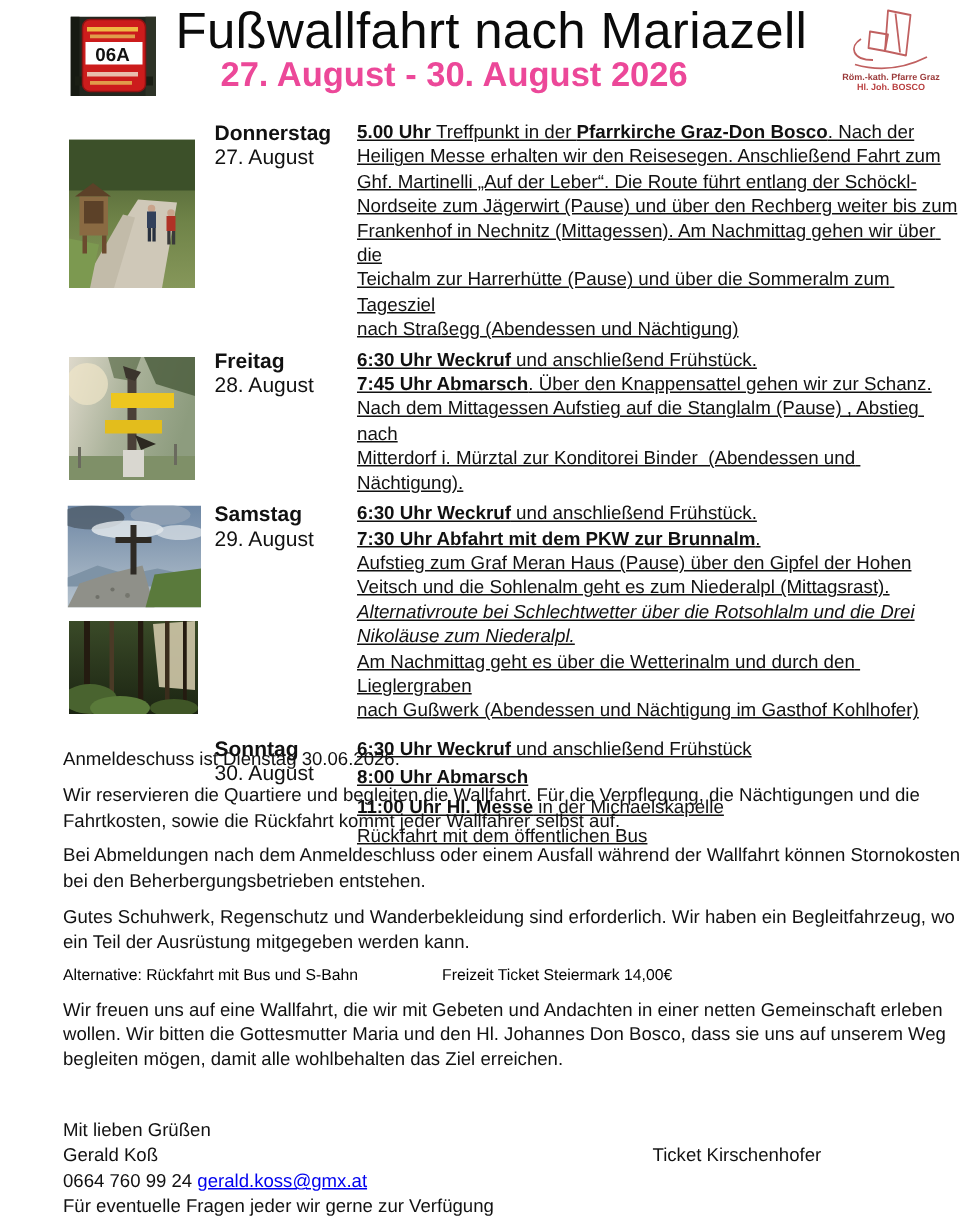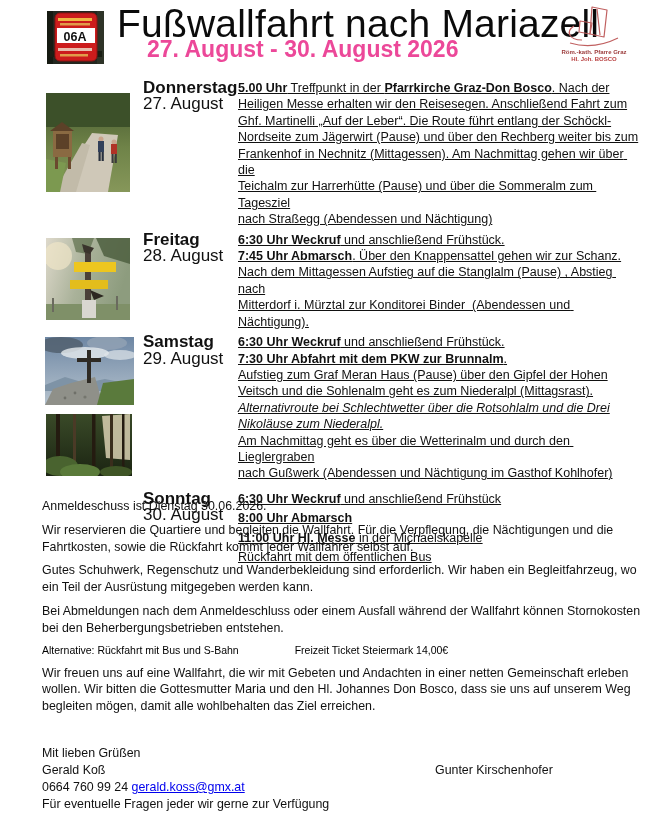--- a/index.html
+++ b/index.html
@@ -2,37 +2,37 @@
 <html lang="de"><head>
 <meta charset="utf-8">
 <style>
   html,body{margin:0;padding:0;background:#fff;}
   .page{
     position:relative;width:648px;height:818px;background:#ffffff;overflow:hidden;
     font-family:"Liberation Sans","DejaVu Sans",sans-serif;color:#111;
   }
   
   .marker{position:absolute;left:47px;top:11px;}
-  .title{position:absolute;left:117px;top:2px;margin:0;font-size:39px;font-weight:400;letter-spacing:.2px;color:#0b0b0b;}
+  .title{position:absolute;left:117px;top:2px;margin:0;font-size:34px;font-weight:400;letter-spacing:.2px;color:#0b0b0b;}
   .date-range{position:absolute;left:147px;top:36px;margin:0;font-size:23px;font-weight:700;color:#ec4899;}
   .logo{position:absolute;left:548px;top:5px;width:92px;text-align:center;}
   .logo svg{display:block;margin:0 auto;}
   .logo-line1{font-size:6px;color:#9b3a3a;font-weight:700;line-height:7px;}
   .logo-line2{font-size:6px;color:#b94040;font-weight:700;line-height:7px;}
   
   .photo{position:absolute;display:block;}
   #photo-hikers{left:46px;top:93px;}
   #photo-signposts{left:46px;top:238px;}
   #photo-cross{left:45px;top:337px;}
   #photo-forest{left:46px;top:414px;}
   
   .schedule{position:absolute;left:143px;top:80px;width:500px;}
   .day-block{display:flex;margin-bottom:4px;}
   .day-block.gap-before{margin-top:9px;}
-  .day-col{width:95px;flex:0 0 95px;font-size:17px;line-height:16.4px;}
+  .day-col{width:95px;flex:0 0 95px;font-size:14px;line-height:16.4px;}
   .day-name{font-weight:700;}
   .entries{flex:1;}
   .entry{font-size:12.5px;line-height:16.4px;white-space:pre-wrap;text-decoration:underline;}
   .entry + .entry{margin-top:3px;}
   .b{font-weight:700;}
   .i{font-style:italic;}
   
   .bodytext{position:absolute;left:42px;top:498px;width:604px;}
   .para{margin:0 0 7px 0;font-size:12.4px;line-height:16.8px;white-space:pre-wrap;}
   .alt-note{margin:2px 0 8px 0;font-size:10.5px;line-height:13px;color:#000;}
@@ -227,38 +227,38 @@
           <div class="entry"><span>Rückfahrt mit dem öffentlichen Bus</span></div>
         </div>
       </div>
     </div>
 
   <div class="bodytext">
     <div>
         <p class="para">Anmeldeschuss ist Dienstag 30.06.2026.</p>
         <p class="para">Wir reservieren die Quartiere und begleiten die Wallfahrt. Für die Verpflegung, die Nächtigungen und die
 Fahrtkosten, sowie die Rückfahrt kommt jeder Wallfahrer selbst auf.</p>
+        <p class="para">Bei Abmeldungen nach dem Anmeldeschluss oder einem Ausfall während der Wallfahrt können Stornokosten
+bei den Beherbergungsbetrieben entstehen.</p>
         <p class="para">Gutes Schuhwerk, Regenschutz und Wanderbekleidung sind erforderlich. Wir haben ein Begleitfahrzeug, wo
 ein Teil der Ausrüstung mitgegeben werden kann.</p>
-        <p class="para">Bei Abmeldungen nach dem Anmeldeschluss oder einem Ausfall während der Wallfahrt können Stornokosten
-bei den Beherbergungsbetrieben entstehen.</p>
       </div>
     <div class="alt-note">
       <span>Alternative: Rückfahrt mit Bus und S-Bahn</span><span>Freizeit Ticket Steiermark 14,00€</span>
     </div>
     <p class="para">Wir freuen uns auf eine Wallfahrt, die wir mit Gebeten und Andachten in einer netten Gemeinschaft erleben
 wollen. Wir bitten die Gottesmutter Maria und den Hl. Johannes Don Bosco, dass sie uns auf unserem Weg
 begleiten mögen, damit alle wohlbehalten das Ziel erreichen.</p>
   </div>
 
   <div class="footer">
     <div>Mit lieben Grüßen</div>
     <div class="contact-row">
       <span>Gerald Koß</span>
-      <span class="contact-right">Gunter Kirschenhofer</span>
+      <span class="contact-right">Ticket Kirschenhofer</span>
     </div>
     <div>
       <span>0664 760 99 24 </span><a href="#" class="email">gerald.koss@gmx.at</a>
     </div>
     <div>Für eventuelle Fragen jeder wir gerne zur Verfügung</div>
   </div>
 
 </div>
 
 </body></html>

